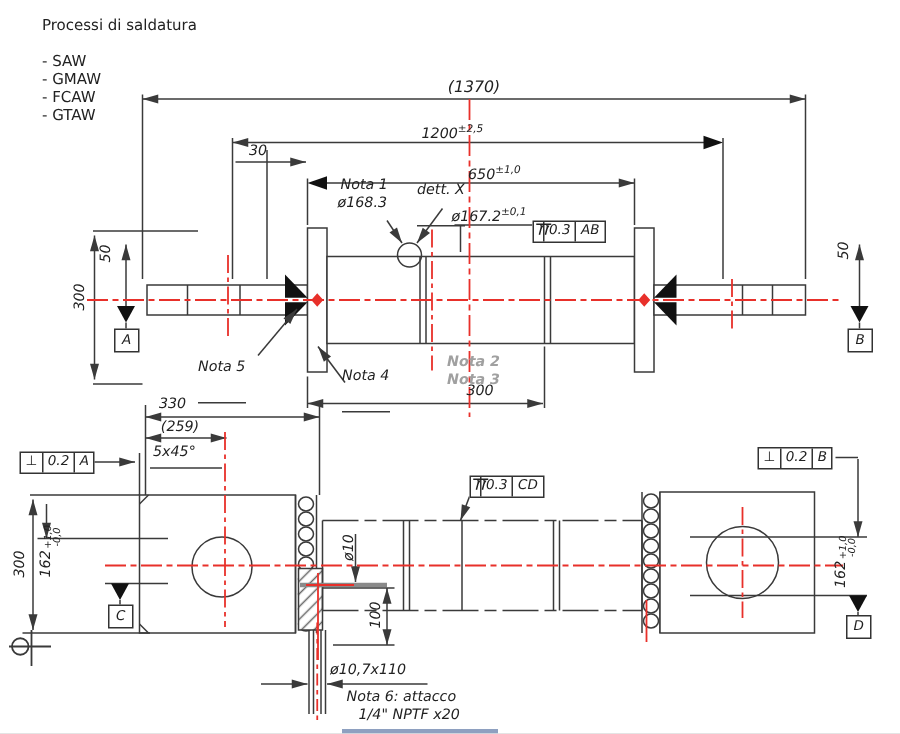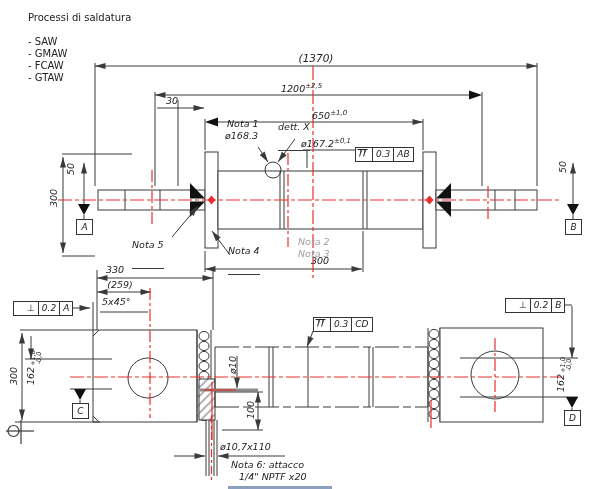--- a/index.html
+++ b/index.html
@@ -4,27 +4,27 @@
 <style>
   html,body{margin:0;padding:0;background:#fff;}
   #stage{position:relative;width:600px;height:489px;background:#fff;overflow:hidden;
          border-right:1px solid #c9c9c9;border-bottom:1px solid #c9c9c9;
          font-family:"DejaVu Sans","Liberation Sans",sans-serif;}
   svg{position:absolute;left:0;top:0;}
   .lbl{position:absolute;font-style:italic;font-size:9.5px;color:#222;white-space:nowrap;line-height:11px;}
   .hdr{position:absolute;font-style:normal;font-size:10px;color:#222;white-space:nowrap;line-height:12px;}
   .ctr{text-align:center;}
   .ul{border-bottom:1px solid #3a3a3a;padding-bottom:18px;}
-  .gray{color:#a0a0a0;}
+  .gray{color:#a0a0a0;font-weight:bold;}
   .big{font-size:10.5px;}
   .rot{position:absolute;font-style:italic;font-size:9.5px;color:#222;white-space:nowrap;
        width:30px;height:12px;text-align:center;transform:rotate(-90deg);line-height:12px;}
   .tol{font-size:7px;vertical-align:4px;text-align:right;}
   .stack{display:inline-flex;flex-direction:column;font-size:6.5px;line-height:6px;vertical-align:-1px;margin-left:1px;font-style:italic;}
-  .fcf{position:absolute;display:flex;border:1px solid #333;background:#fff;height:13px;align-items:stretch;padding-left:10px;}
+  .fcf{position:absolute;display:flex;border:1px solid #333;background:#fff;height:13px;align-items:stretch;}
   .fcf .cell{display:flex;align-items:center;justify-content:center;font-style:italic;font-size:9px;
              color:#222;padding:0 3px;border-left:1px solid #333;line-height:13px;}
   .fcf .cell:first-child{border-left:none;}
   .dbox{position:absolute;width:15px;height:14px;border:1.2px solid #333;background:#fff;
         display:flex;align-items:center;justify-content:center;font-style:italic;font-size:9px;color:#222;}
 </style>
 </head>
 <body>
 
 <div id="stage">

